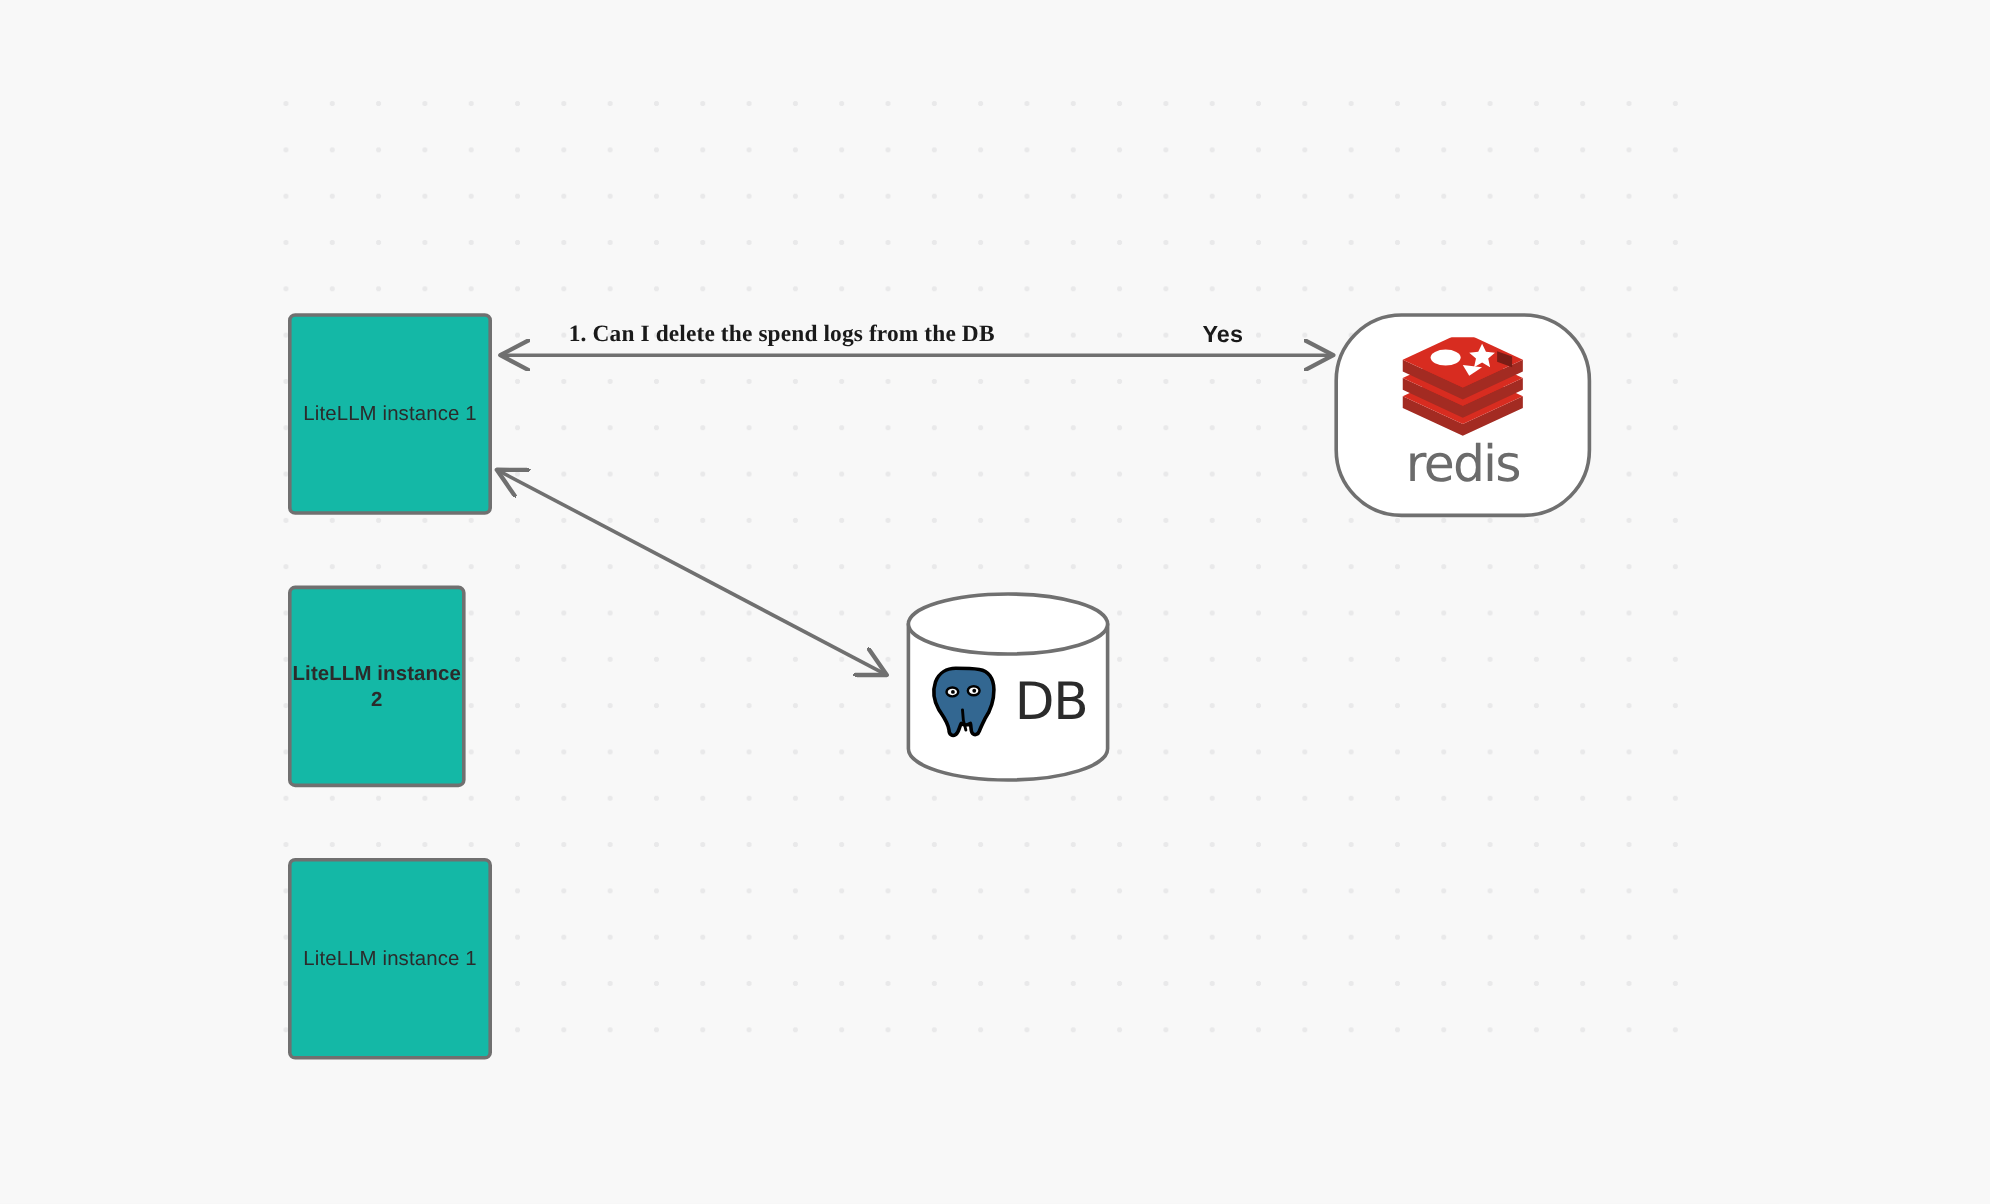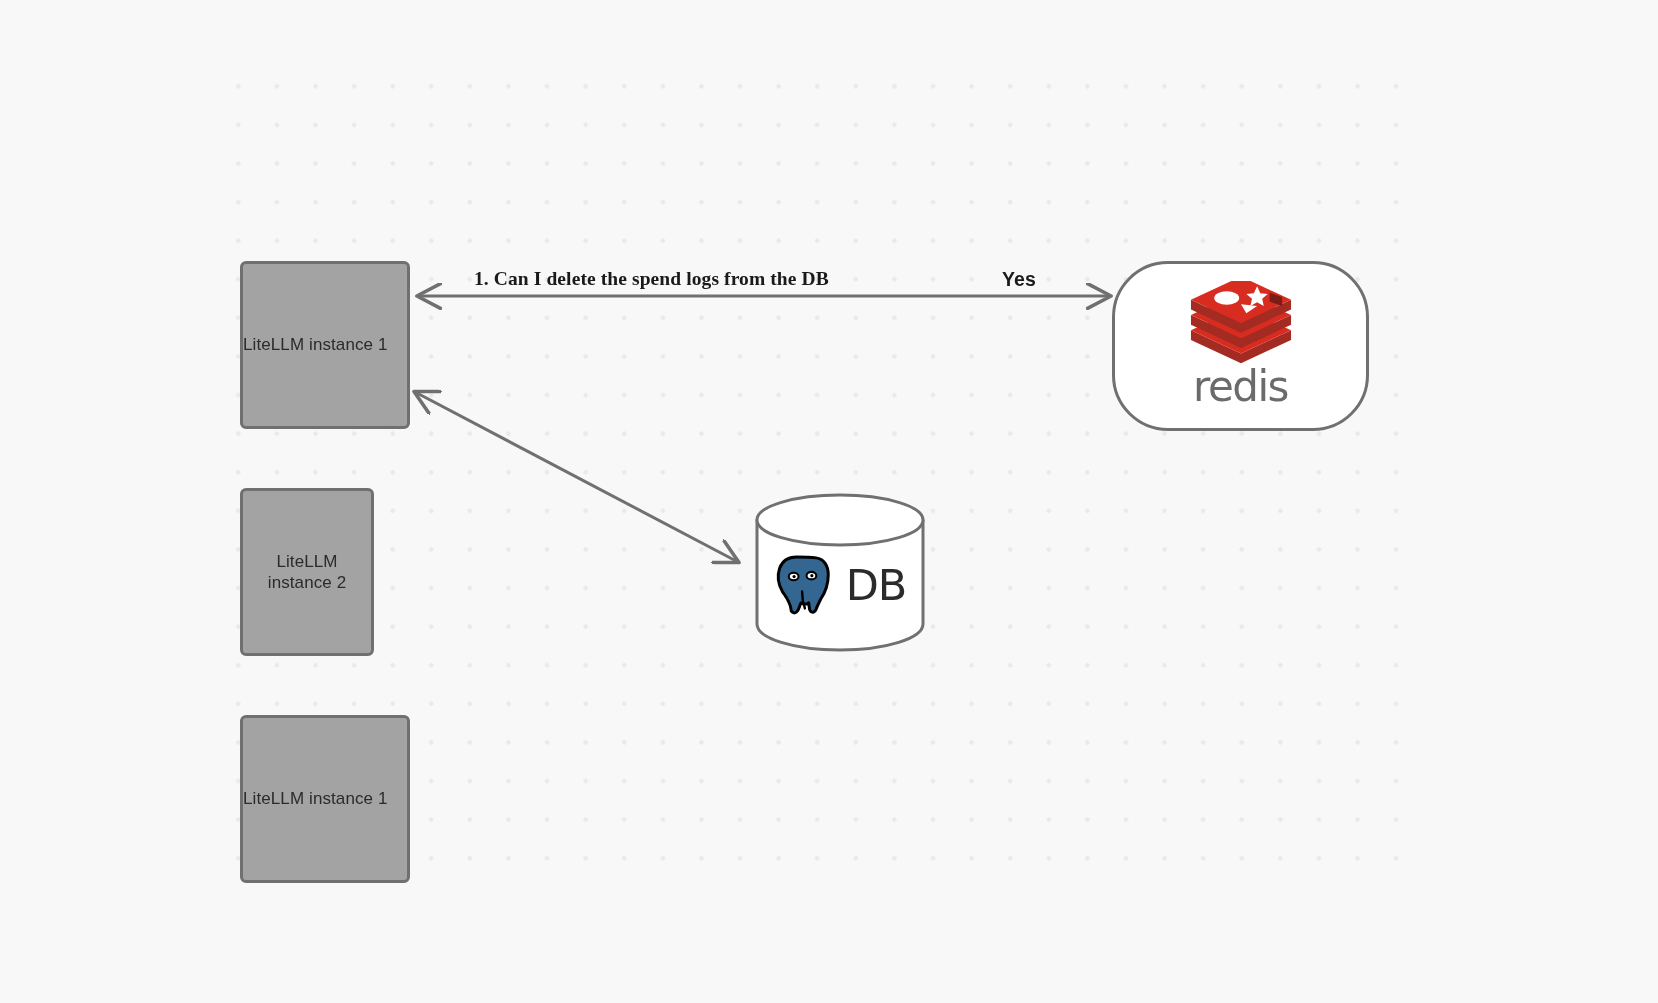--- a/index.html
+++ b/index.html
@@ -40,46 +40,47 @@
     left: 0;
     top: 0;
     width: 1658px;
     height: 1003px;
     pointer-events: none;
   }
 
   
   .node-box {
     position: absolute;
-    background: #a3a3a3;
+    background: #14b8a6;
     border: 3px solid #707070;
     border-radius: 6px;
     display: flex;
     align-items: center;
+    justify-content: center;
     box-sizing: border-box;
   }
   .node-box .node-label {
     font-size: 17px;
     color: #2b2b2b;
     font-family: "Liberation Sans", sans-serif;
     letter-spacing: 0.1px;
     text-align: center;
     line-height: 1.25;
   }
 
   #node-instance-1 { left: 240px; top: 261px; width: 170px; height: 168px; }
-  #node-instance-2 { left: 240px; top: 488px; width: 134px; height: 168px; }
+  #node-instance-2 { left: 240px; top: 488px; width: 148px; height: 168px; font-weight: bold; }
   #node-instance-3 { left: 240px; top: 715px; width: 170px; height: 168px; }
 
   
   #node-redis {
     position: absolute;
     left: 1112px;
     top: 261px;
-    width: 257px;
+    width: 214px;
     height: 170px;
     background: #ffffff;
     border: 3px solid #707070;
     border-radius: 56px;
     box-sizing: border-box;
     display: flex;
     flex-direction: column;
     align-items: center;
     justify-content: center;
   }

